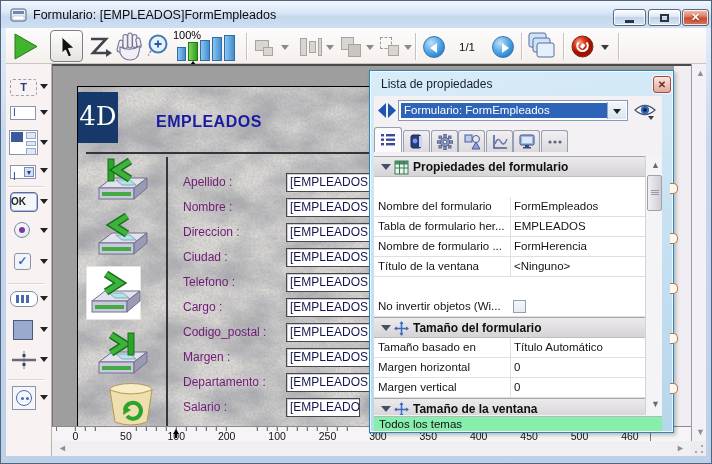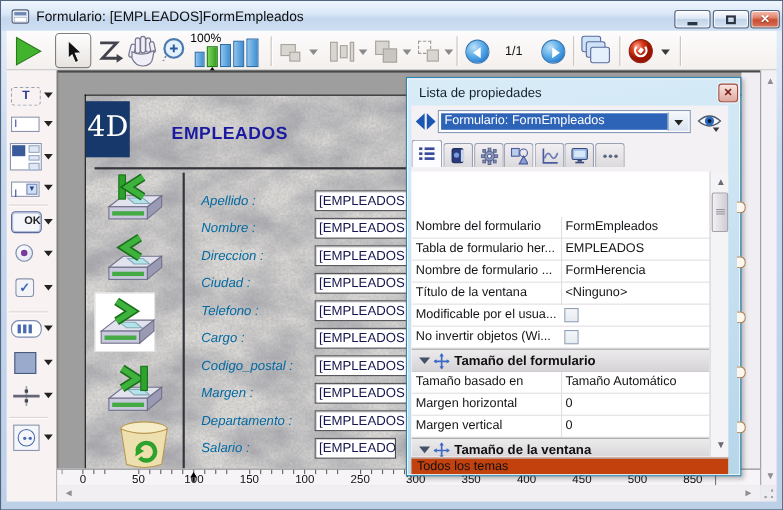--- a/index.html
+++ b/index.html
@@ -23,21 +23,21 @@
   .selbtn { position:absolute; left:50px; top:30px; width:33px; height:32px; border:1px solid #7f7f7f; border-radius:4px;
     background:linear-gradient(#fefefe,#e7e3df); }
   .navcirc { position:absolute; width:22px; height:22px; border-radius:50%;
     background:radial-gradient(circle at 35% 30%, #bfe0f8, #57aae8 45%, #1a72c8 90%); border:1px solid #3a76ad; }
   .navcirc .tri { position:absolute; top:6px; width:0; height:0; border-top:5px solid transparent; border-bottom:5px solid transparent; }
   .toolpal { position:absolute; left:6px; top:64px; width:46px; height:392px; background:#f8f3f2; border-right:1px solid #b7b1ad; }
   .tpsep { position:absolute; left:8px; width:36px; height:1px; background:#ddd5d2; box-shadow:0 1px 0 #fff; }
   .tool-dd { position:absolute; left:40px; width:0; height:0; border-left:4px solid transparent; border-right:4px solid transparent; border-top:5px solid #222; }
   .canvas { position:absolute; left:52px; top:64px; width:639px; height:362px; background:#9e9e9e; border-top:2px solid #4a4a4a; border-left:1px solid #777; }
   .formpage { position:absolute; left:77px; top:86px; width:614px; height:340px; border-left:1px solid #000; border-top:1px solid #000; background:#d8d6d2; overflow:hidden; }
-  .flabel { position:absolute; left:183px; font-size:12px; color:#0369a1; white-space:nowrap;font-style:italic; }
+  .flabel { position:absolute; left:183px; font-size:12px; color:#701a75; white-space:nowrap; }
   .fbox { position:absolute; left:286px; height:19px; background:#fff; border:1px solid #47474c; box-shadow:inset 1px 1px 0 #cdcdd2; overflow:hidden; white-space:nowrap; font-size:12px; color:#14144e; line-height:17px; padding-left:3px; }
   .ruler { position:absolute; left:52px; top:426px; width:639px; height:15px; background:#f6f4f6; border-top:1px solid #8b8b8b; }
   .rlabel { position:absolute; top:3px; width:30px; text-align:center; font-size:10.5px; color:#111; }
   .hscroll { position:absolute; left:52px; top:441px; width:639px; height:15px; background:#f1eff2; }
   .vscroll { position:absolute; left:691px; top:64px; width:15px; height:377px; background:#f3f1f5; border-left:1px solid #9a9aa2; }
   .scr-arrow { color:#8e8e96; font-size:9px; line-height:9px; }
   .palette { position:absolute; left:369px; top:70px; width:305px; height:363px; border:1px solid #2a86b4;
     background:linear-gradient(170deg, #d9ecf8, #b6d6ea); box-shadow:inset 0 0 0 1px rgba(255,255,255,.75), 2px 2px 4px rgba(0,0,0,.25); }
   .pal-content { position:absolute; left:374px; top:96px; width:288px; height:335px; background:#f3f1f4; }
   .pal-title { position:absolute; left:381px; top:77px; font-size:12px; color:#15202b; }
@@ -53,21 +53,21 @@
   .sect { position:absolute; left:0; width:271px; height:21px; background:linear-gradient(#ecebec,#d6d3d6); border-top:1px solid #a9a6a9; border-bottom:1px solid #c0bdc0; }
   .sect .stitle { position:absolute; left:39px; top:3px; font-weight:bold; font-size:12px; color:#101010; }
   .sect .collapse { position:absolute; left:7px; top:7px; width:0; height:0; border-left:5px solid transparent; border-right:5px solid transparent; border-top:6px solid #44506a; }
   .prow { position:absolute; left:0; width:271px; height:20px; border-bottom:1px solid #e2dfe2; }
   .prow .pname { position:absolute; left:4px; top:3px; font-size:11.5px; color:#141418; white-space:nowrap; }
   .prow .pval { position:absolute; left:140px; top:3px; font-size:11.5px; color:#141418; white-space:nowrap; }
   .prow .pdiv { position:absolute; left:136px; top:0; width:1px; height:20px; background:#e2dfe2; }
   .checkbox { position:absolute; left:139px; top:3px; width:13px; height:13px; border:1px solid #8fa0b4; background:linear-gradient(#f4f6f8,#e7ecf1); }
   .pscroll { position:absolute; left:645px; top:156px; width:17px; height:259px; background:#f4f3f6; border-left:1px solid #d4d2d6; }
   .pthumb { position:absolute; left:1px; top:19px; width:15px; height:36px; background:linear-gradient(90deg,#f2f0f4,#cfccd3); border:1px solid #a3a0a8; border-radius:2px; }
-  .status { position:absolute; left:374px; top:416px; width:288px; height:15px; background:#c2410c; border-top:1px solid #b9b6bb; font-size:11.5px; color:#101014; line-height:14px; padding-left:5px; }
+  .status { position:absolute; left:374px; top:416px; width:288px; height:15px; background:#86efac; border-top:1px solid #b9b6bb; font-size:11.5px; color:#101014; line-height:14px; padding-left:5px; }
   .handle { position:absolute; left:670px; width:8px; height:11px; background:#fdf7ef; border:1px solid #a87c48; border-left:none; border-radius:0 5px 5px 0; }
   .corner { position:absolute; left:691px; top:441px; width:15px; height:15px; background:#ecebf0; }
 </style>
 </head>
 <body>
 
 <div id="root">
   <div class="win-border"></div>
 
   <div class="titlebar">
@@ -183,21 +183,21 @@
     <div class="abs" style="left:16px;top:10px;width:10px;height:5px;background:#dfe8f4;border:1px solid #98a8c8"></div>
     <div class="abs" style="left:16px;top:17px;width:10px;height:7px;background:#dfe8f4;border:1px solid #98a8c8"></div>
   </div>
   <div class="tool-dd" style="top:140px"></div>
   <div class="abs" style="left:10px;top:165px;width:26px;height:14px;border:1px solid #8a94ac;background:#fff">
     <span style="font-size:10px;color:#2a3a9c;padding-left:2px;line-height:12px">I</span>
     <div class="abs" style="right:1px;top:1px;width:10px;height:10px;background:#cfe0f4;border:1px solid #7a8ab8;font-size:7px;text-align:center;line-height:9px;color:#23418c">▼</div>
   </div>
   <div class="tool-dd" style="top:168px"></div>
   <div class="tpsep" style="top:186px"></div>
-  <div class="abs" style="left:10px;top:192px;width:28px;height:20px;border:1px solid #5a6a9c;border-radius:4px;box-shadow:inset 0 0 0 1px #aebcd8;background:#f4f6fa;text-align:right;font-size:10px;font-weight:bold;color:#222;line-height:18px">OK</div>
+  <div class="abs" style="left:10px;top:192px;width:28px;height:20px;border:1px solid #5a6a9c;border-radius:4px;box-shadow:inset 0 0 0 1px #aebcd8;background:#f4f6fa;text-align:left;font-size:10px;font-weight:bold;color:#222;line-height:18px">OK</div>
   <div class="tool-dd" style="top:199px"></div>
   <div class="abs" style="left:14px;top:222px;width:16px;height:16px;border-radius:50%;border:1px solid #7a8aa8;background:radial-gradient(circle at 40% 35%, #ffffff, #d8e0ec);">
     <div class="abs" style="left:4px;top:4px;width:6px;height:6px;border-radius:50%;background:#7a3a9c"></div>
   </div>
   <div class="tool-dd" style="top:228px"></div>
   <div class="abs" style="left:14px;top:253px;width:17px;height:17px;border:1px solid #8a94ac;border-radius:3px;background:#f2f4f8;color:#3a6ac0;font-size:12px;font-weight:bold;text-align:center;line-height:15px">✓</div>
   <div class="tool-dd" style="top:259px"></div>
   <div class="tpsep" style="top:283px"></div>
   <div class="abs" style="left:10px;top:291px;width:28px;height:16px;border:1px solid #7a8ab0;border-radius:7px;background:#fff">
     <div class="abs" style="left:5px;top:3px;width:3px;height:8px;background:#4a6ab0"></div>
@@ -313,29 +313,29 @@
   <div class="vscroll">
     <div class="abs scr-arrow" style="left:4px;top:5px">▲</div>
     <div class="abs scr-arrow" style="left:4px;top:364px">▼</div>
   </div>
 
   <div class="ruler">
     <div class="abs" style="left:4px;top:0;width:594px;height:4px;background:repeating-linear-gradient(90deg, transparent 0 9.28px, #50505a 9.28px 10.08px);background-position-x:9.8px"></div>
     <div class="rlabel" style="left:8.5px">0</div>
     <div class="rlabel" style="left:58.9px">50</div>
     <div class="rlabel" style="left:109.3px">100</div>
-    <div class="rlabel" style="left:159.7px">150</div>
+    <div class="rlabel" style="left:159.7px">200</div>
     <div class="rlabel" style="left:210.1px">100</div>
     <div class="rlabel" style="left:260.5px">250</div>
     <div class="rlabel" style="left:310.9px">300</div>
     <div class="rlabel" style="left:361.3px">350</div>
     <div class="rlabel" style="left:411.7px">400</div>
     <div class="rlabel" style="left:462.1px">450</div>
     <div class="rlabel" style="left:512.5px">500</div>
-    <div class="rlabel" style="left:562.9px">850</div>
+    <div class="rlabel" style="left:562.9px">460</div>
     <div class="abs" style="left:121px;top:2px;width:5px;height:9px">
       <div style="width:0;height:0;border-left:3px solid transparent;border-right:3px solid transparent;border-bottom:5px solid #000"></div>
       <div style="width:2px;height:4px;background:#000;margin-left:2px"></div>
     </div>
     <div class="abs" style="left:598px;top:0;width:1px;height:15px;background:#77777f"></div>
   </div>
 
   <div class="hscroll">
     <div class="abs scr-arrow" style="left:6px;top:3px">◄</div>
     <div class="abs scr-arrow" style="left:624px;top:3px">►</div>
@@ -428,43 +428,50 @@
     <svg width="16" height="16">
         <g fill="#5a6680">
           <circle cx="3" cy="8" r="1.6"></circle>
           <circle cx="8" cy="8" r="1.6"></circle>
           <circle cx="13" cy="8" r="1.6"></circle>
         </g>
       </svg>
   </div>
 
   <div class="grid">
+    <div class="sect" style="top:0">
+      <div class="collapse"></div>
+      <svg class="abs" style="left:20px;top:3px" width="15" height="15">
+          <rect x="1" y="1" width="13" height="13" fill="#e8f4e8" stroke="#3a7a5a"></rect>
+          <rect x="1" y="1" width="13" height="3.5" fill="#4a8a6a"></rect>
+          <line x1="5.5" y1="1" x2="5.5" y2="14" stroke="#3a7a5a"></line>
+          <line x1="10" y1="1" x2="10" y2="14" stroke="#3a7a5a"></line>
+          <line x1="1" y1="8" x2="14" y2="8" stroke="#3a7a5a"></line>
+        </svg>
+      <span class="stitle">Propiedades del formulario</span>
+    </div>
     <div class="prow" style="top:41px">
         <span class="pname">Nombre del formulario</span>
         <div class="pdiv"></div>
         <span class="pval">FormEmpleados</span>
       </div>
     <div class="prow" style="top:61px">
         <span class="pname">Tabla de formulario her...</span>
         <div class="pdiv"></div>
         <span class="pval">EMPLEADOS</span>
       </div>
     <div class="prow" style="top:101px">
         <span class="pname">Título de la ventana</span>
         <div class="pdiv"></div>
         <span class="pval">&lt;Ninguno&gt;</span>
       </div>
     <div class="prow" style="top:81px">
         <span class="pname">Nombre de formulario ...</span>
         <div class="pdiv"></div>
         <span class="pval">FormHerencia</span>
-      </div>
-    <div class="prow" style="top:121px">
-        <span class="pname">Modificable por el usua...</span>
-        <div class="checkbox"></div>
       </div>
     <div class="prow" style="top:141px">
         <span class="pname">No invertir objetos (Wi...</span>
         <div class="checkbox"></div>
       </div>
     <div class="sect" style="top:161px">
       <div class="collapse"></div>
       <svg class="abs" style="left:20px;top:3px" width="15" height="15">
           <g stroke="#3a6ac4" stroke-width="1.5" fill="none">
             <line x1="7.5" y1="1" x2="7.5" y2="14"></line>
@@ -475,21 +482,21 @@
             <polygon points="7.5,15 5.5,12 9.5,12"></polygon>
             <polygon points="0,7.5 3,5.5 3,9.5"></polygon>
             <polygon points="15,7.5 12,5.5 12,9.5"></polygon>
           </g>
         </svg>
       <span class="stitle">Tamaño del formulario</span>
     </div>
     <div class="prow" style="top:182px">
         <span class="pname">Tamaño basado en</span>
         <div class="pdiv"></div>
-        <span class="pval">Tamaño Automático</span>
+        <span class="pval">Título Automático</span>
       </div>
     <div class="prow" style="top:202px">
         <span class="pname">Margen horizontal</span>
         <div class="pdiv"></div>
         <span class="pval">0</span>
       </div>
     <div class="prow" style="top:222px">
         <span class="pname">Margen vertical</span>
         <div class="pdiv"></div>
         <span class="pval">0</span>

